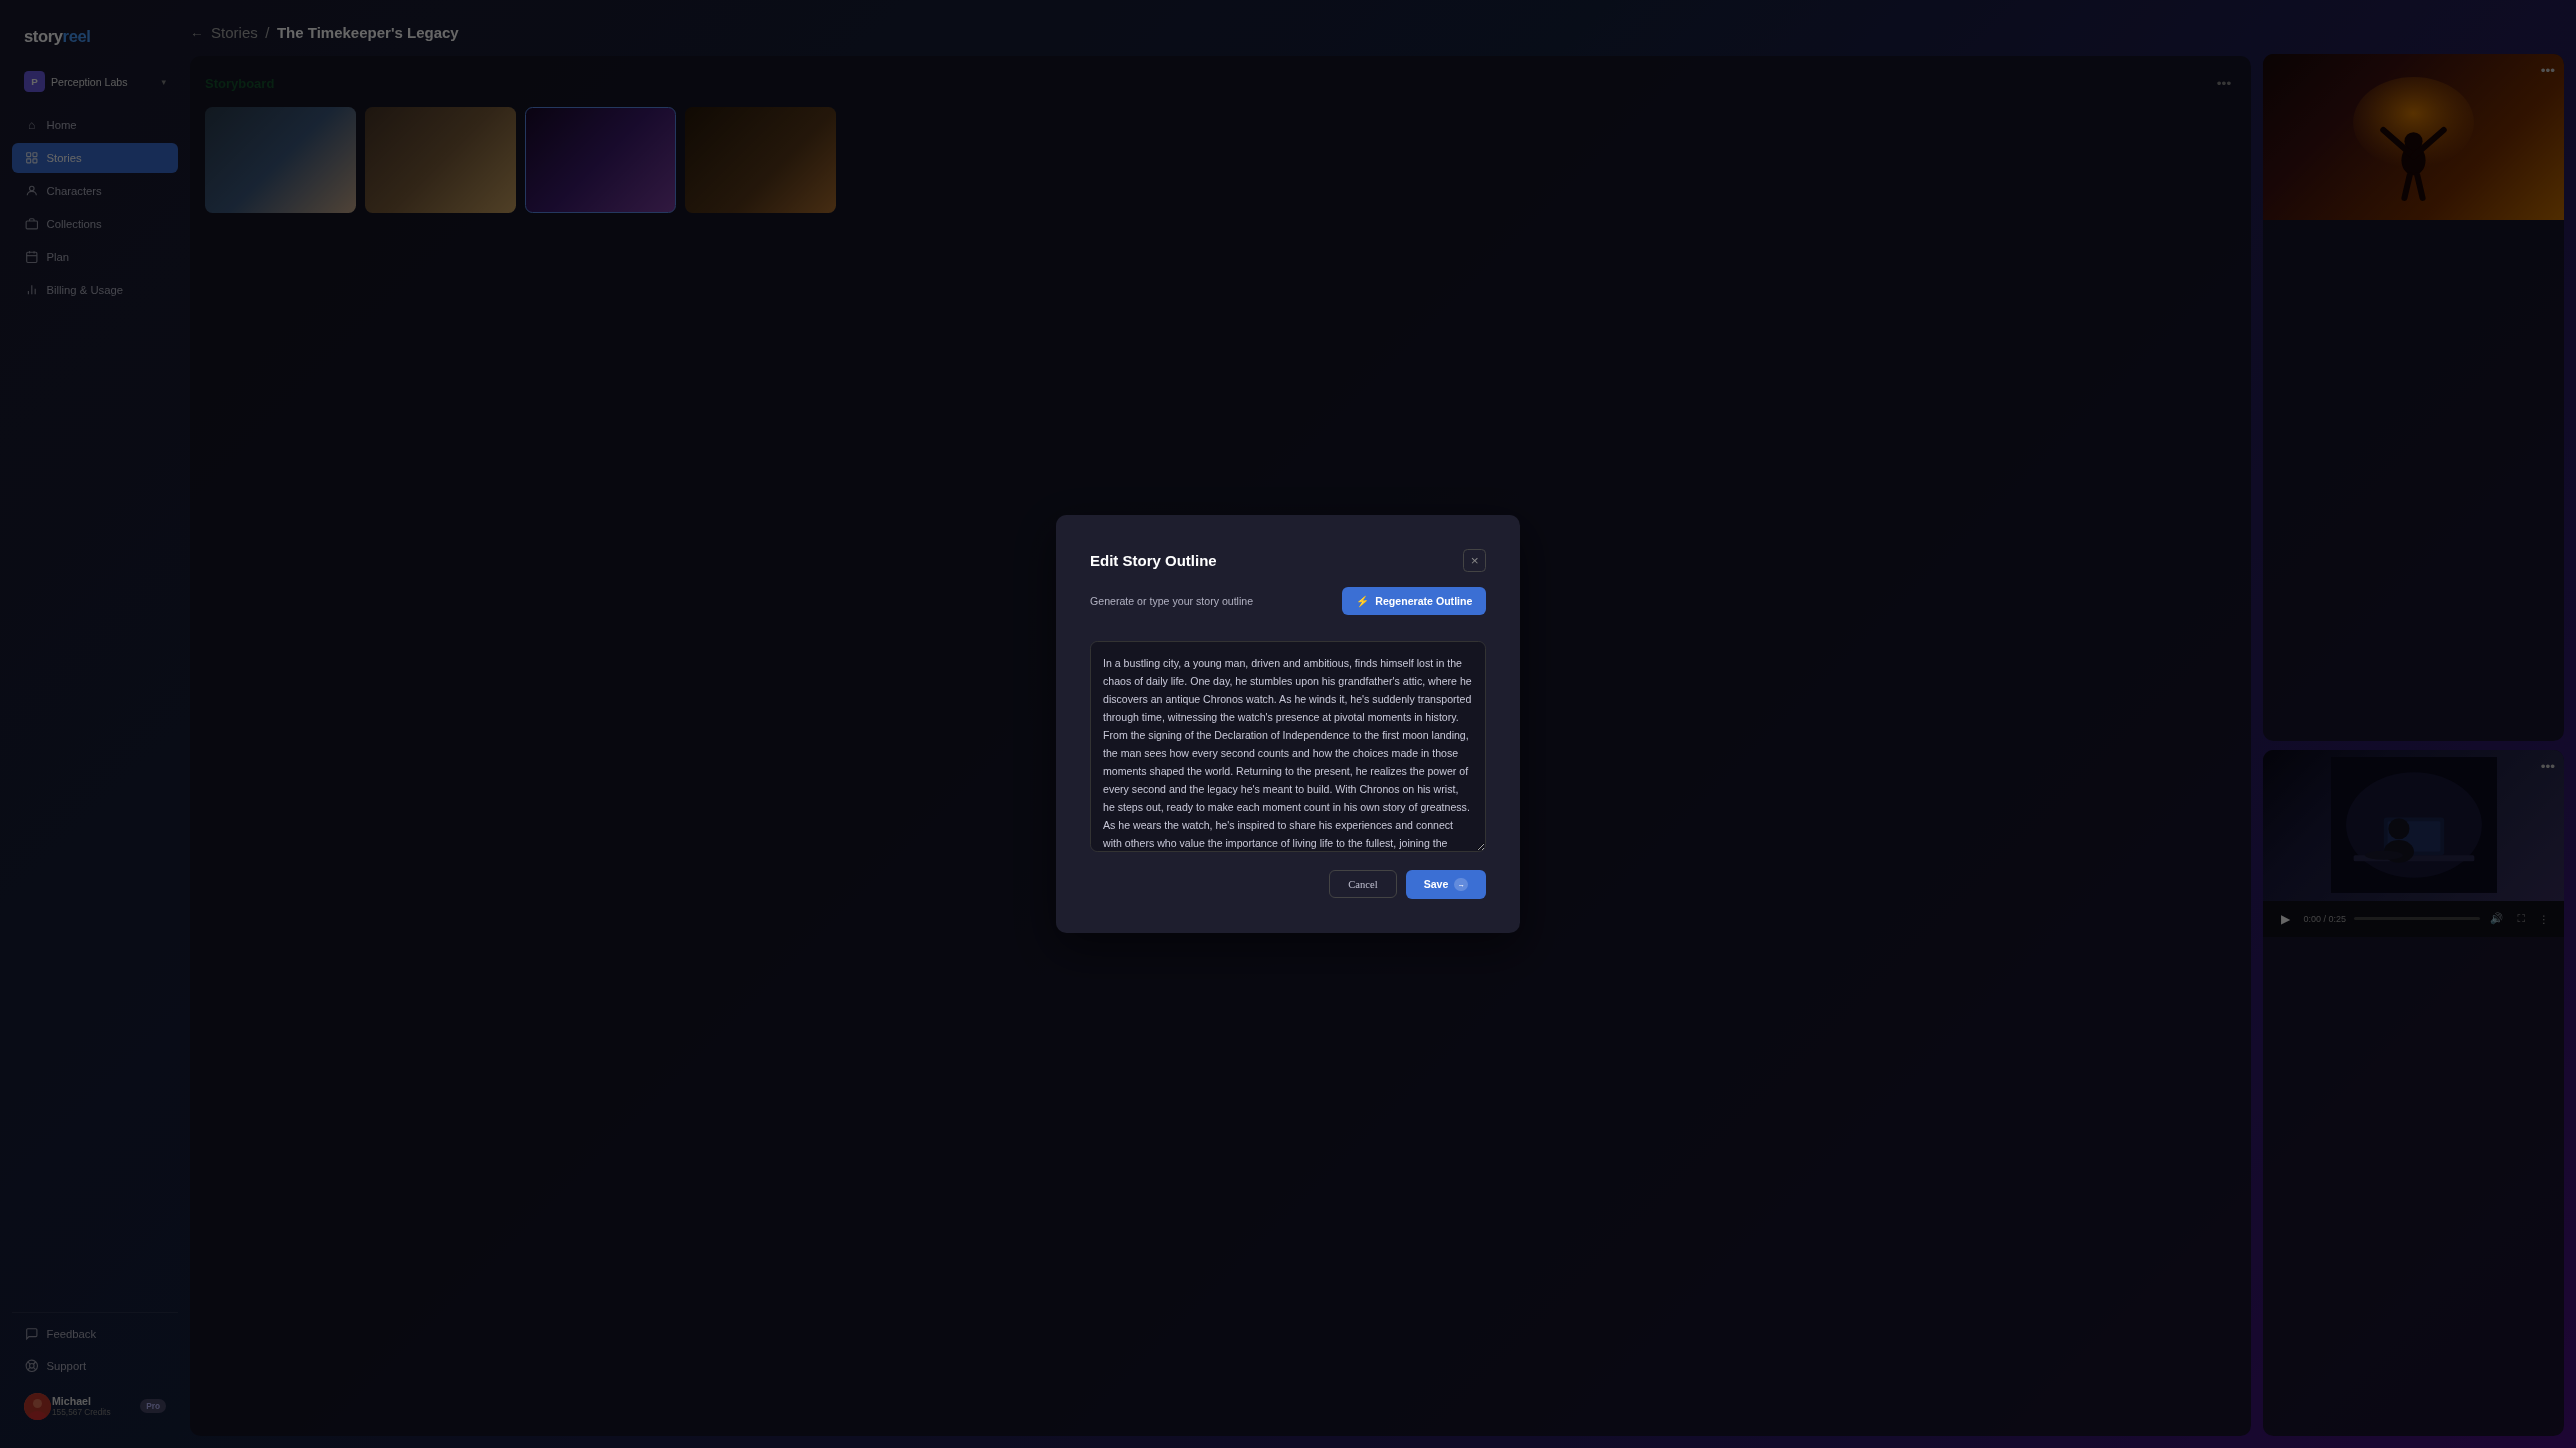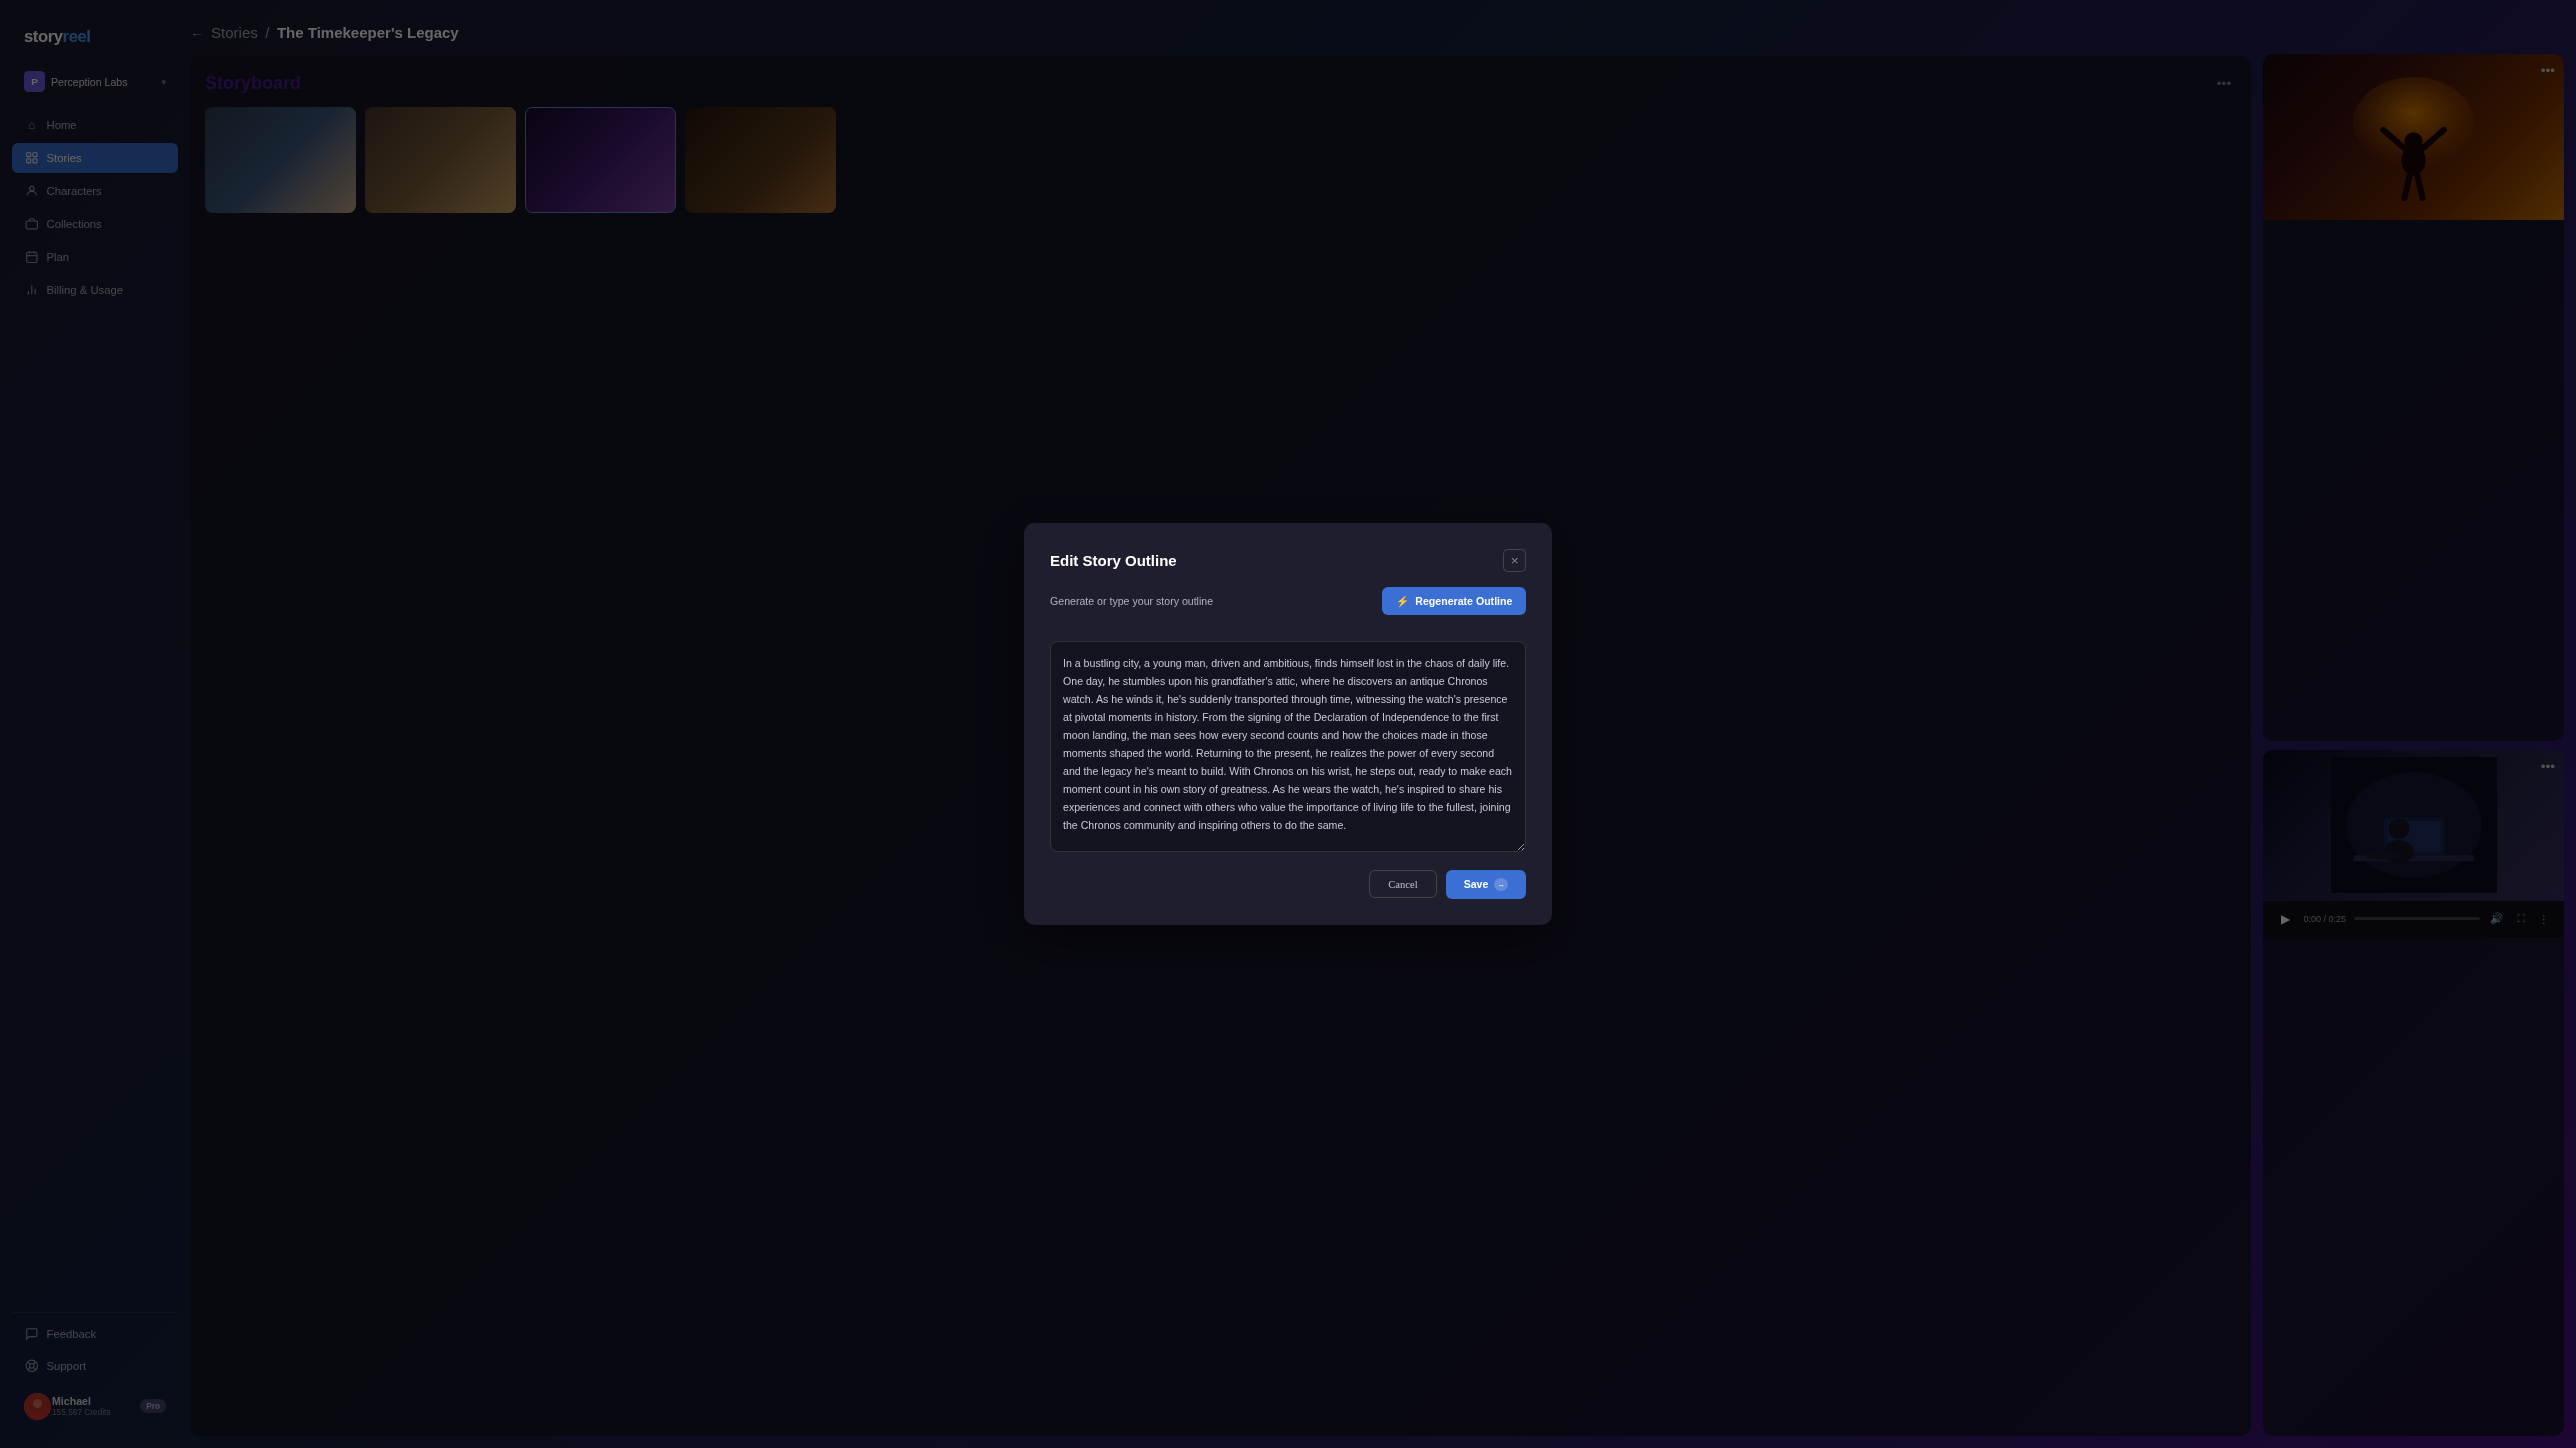--- a/index.html
+++ b/index.html
@@ -194,23 +194,23 @@
     }
 
     .storyboard-header {
       display: flex;
       align-items: center;
       justify-content: space-between;
       margin-bottom: 12px;
     }
 
     .storyboard-title {
-      font-size: 18px;
+      font-size: 13px;
       font-weight: 600;
-      color: #4c1d95;
+      color: #14532d;
     }
 
     .more-btn {
       width: 24px;
       height: 24px;
       display: flex;
       align-items: center;
       justify-content: center;
       border-radius: 4.5px;
       cursor: pointer;
@@ -358,23 +358,23 @@
       background: rgba(0,0,0,0.6);
       display: flex;
       align-items: center;
       justify-content: center;
       z-index: 1000;
     }
 
     .modal {
       background: #1e1e2e;
       border-radius: 10.6px;
-      width: 528px;
+      width: 464px;
       max-width: 90vw;
-      padding: 26px;
+      padding: 34px;
       position: relative;
       box-shadow: 0 15px 45px rgba(0,0,0,0.5);
     }
 
     .modal-header {
       display: flex;
       align-items: center;
       justify-content: space-between;
       margin-bottom: 15px;
     }

